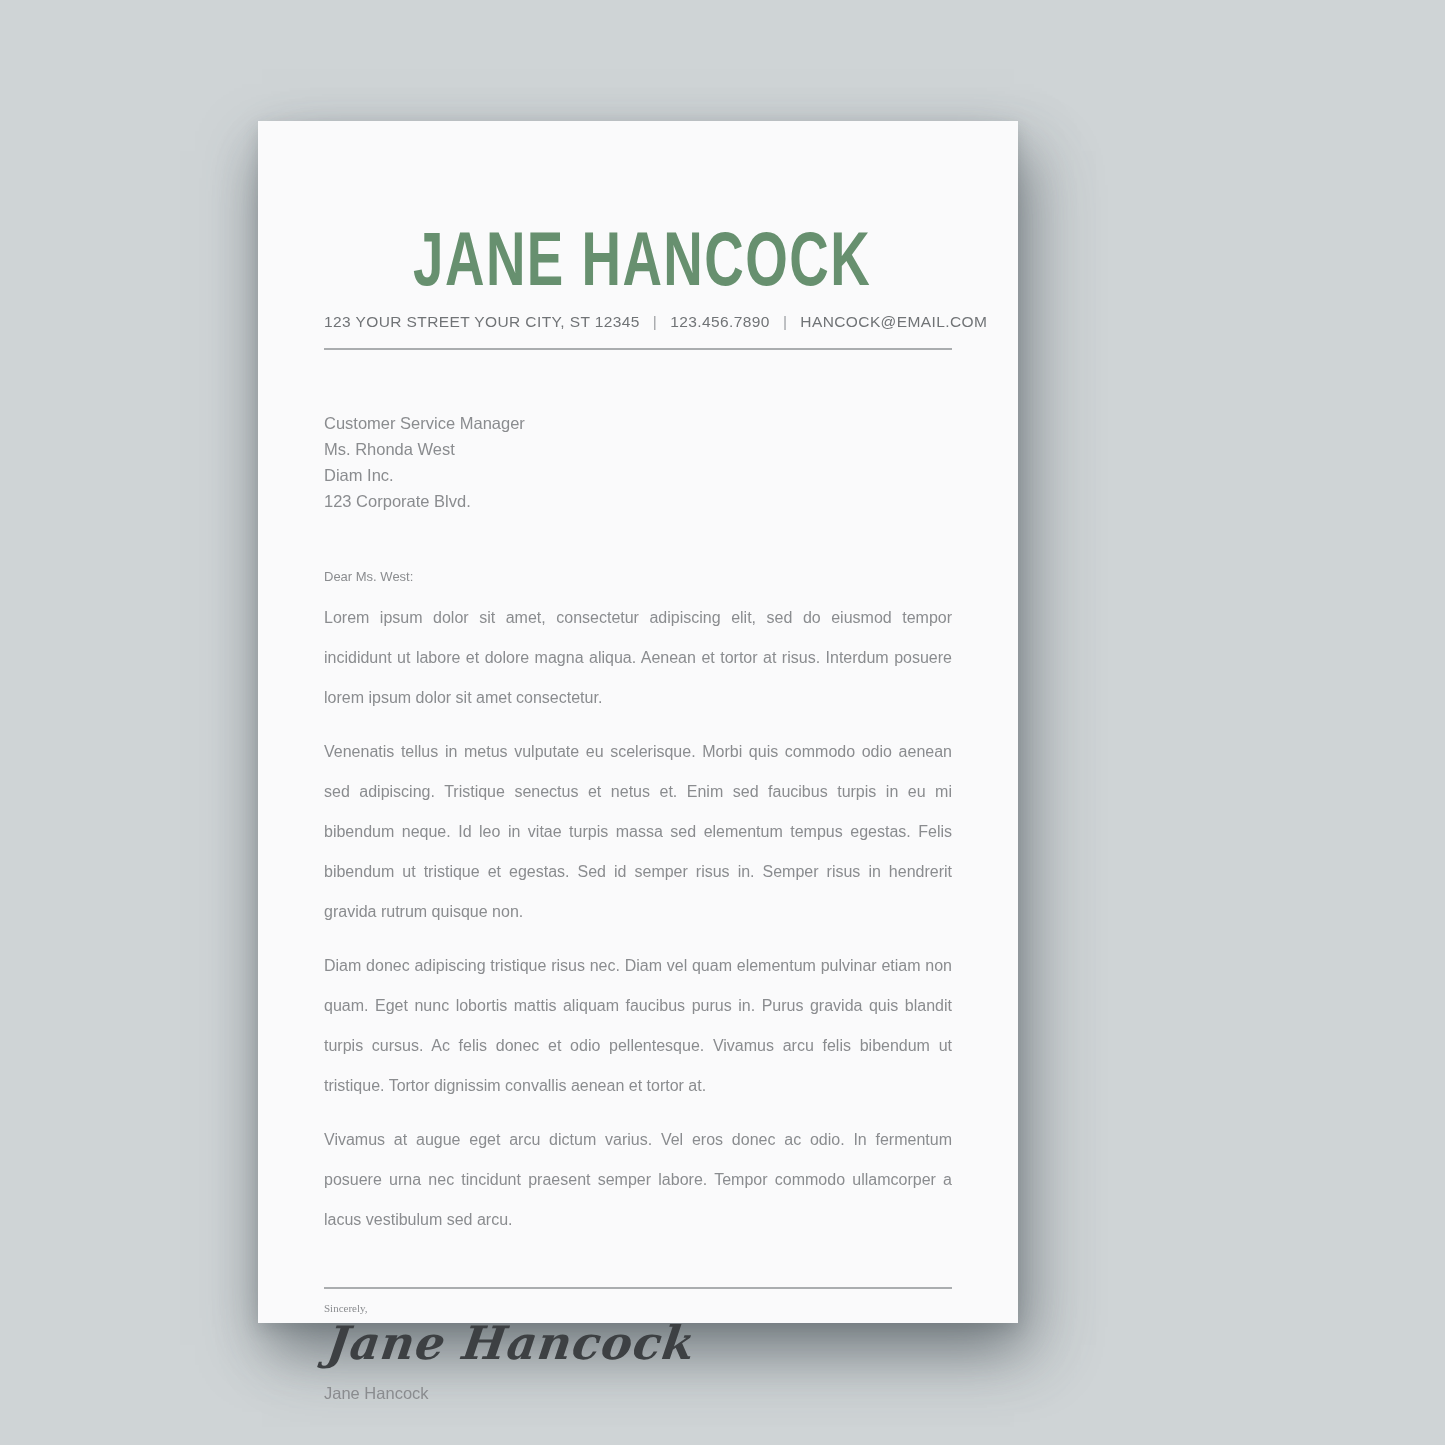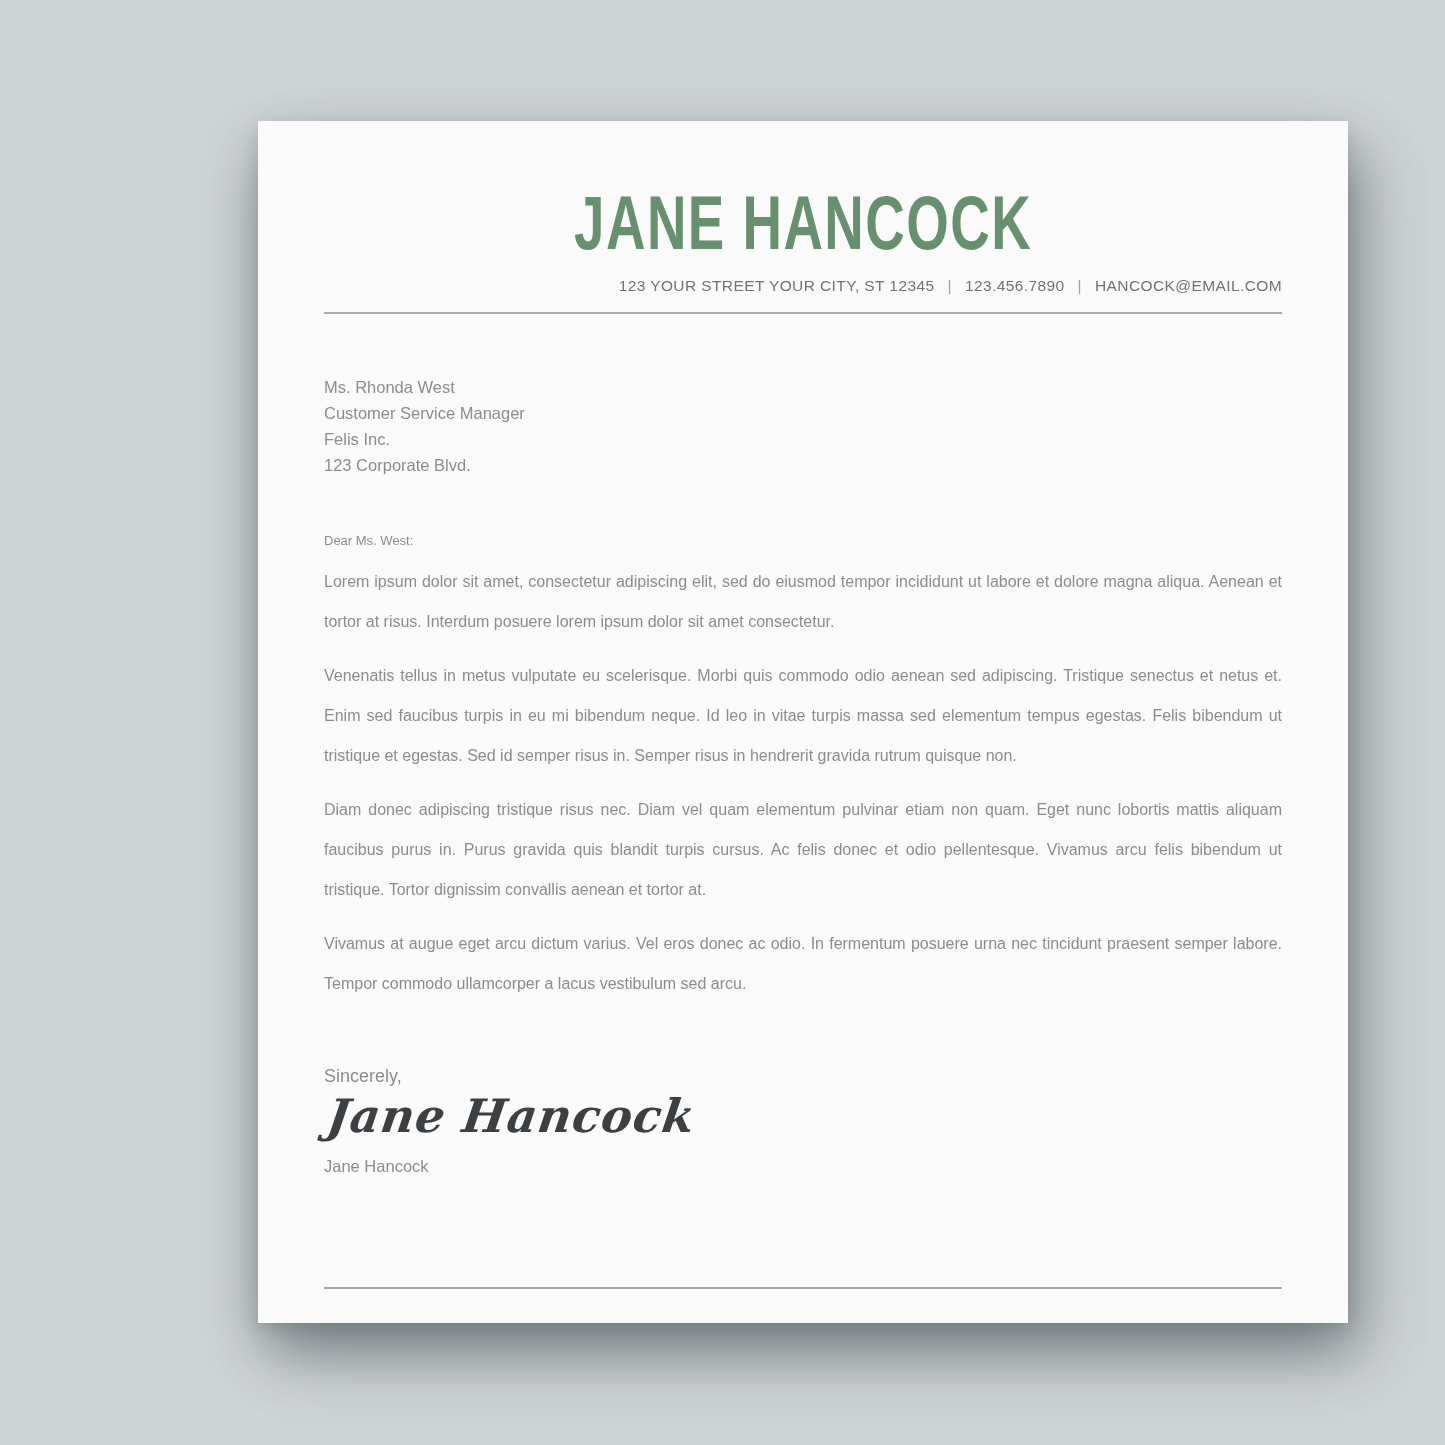--- a/index.html
+++ b/index.html
@@ -13,24 +13,24 @@
   body {
     background: #cfd4d6;
     font-family: "Liberation Sans", sans-serif;
     position: relative;
   }
 
   .paper {
     position: absolute;
     left: 258px;
     top: 121px;
-    width: 1090px;
+    width: 760px;
     height: 1202px;
     background: #fafafb;
-    padding: 64px 66px 0 66px;
+    padding: 100px 66px 0 66px;
     box-shadow:
       0 26px 55px -4px rgba(72, 82, 88, 0.55),
       22px 34px 60px rgba(72, 82, 88, 0.30),
       0 6px 14px rgba(72, 82, 88, 0.18);
   }
 
   
   .sender-name {
     text-align: center;
     font-size: 76px;
@@ -89,21 +89,22 @@
   }
 
   .body-paragraph {
     margin-top: 14px;
     line-height: 40px;
     text-align: justify;
   }
 
   .closing {
     margin-top: 62px;
-    font-size: 18px;
+    font-size: 11px;
+    font-family: Liberation Serif, serif;
   }
 
   .signature-script {
     margin-top: 2px;
     font-family: "DejaVu Serif", serif;
     font-style: italic;
     font-weight: bold;
     font-size: 46px;
     color: #3d4043;
     transform: skewX(-8deg);
@@ -138,23 +139,23 @@
       <span>123 YOUR STREET YOUR CITY, ST 12345</span><span class="sep">|</span><span>123.456.7890</span><span class="sep">|</span><span>HANCOCK@EMAIL.COM</span>
     </div>
 
     <hr class="divider">
   </div>
 
   <div class="letter-text">
 
 
     <div class="recipient-block">
+      <div>Customer Service Manager</div>
       <div>Ms. Rhonda West</div>
-      <div>Customer Service Manager</div>
-      <div>Felis Inc.</div>
+      <div>Diam Inc.</div>
       <div>123 Corporate Blvd.</div>
     </div>
 
     <div class="salutation">Dear Ms. West:</div>
 
     <p class="body-paragraph">Lorem ipsum dolor sit amet, consectetur adipiscing elit, sed do eiusmod tempor incididunt ut labore et dolore magna aliqua. Aenean et tortor at risus. Interdum posuere lorem ipsum dolor sit amet consectetur.</p>
 
     <p class="body-paragraph">Venenatis tellus in metus vulputate eu scelerisque. Morbi quis commodo odio aenean sed adipiscing. Tristique senectus et netus et. Enim sed faucibus turpis in eu mi bibendum neque. Id leo in vitae turpis massa sed elementum tempus egestas. Felis bibendum ut tristique et egestas. Sed id semper risus in. Semper risus in hendrerit gravida rutrum quisque non.</p>
 
     <p class="body-paragraph">Diam donec adipiscing tristique risus nec. Diam vel quam elementum pulvinar etiam non quam. Eget nunc lobortis mattis aliquam faucibus purus in. Purus gravida quis blandit turpis cursus. Ac felis donec et odio pellentesque. Vivamus arcu felis bibendum ut tristique. Tortor dignissim convallis aenean et tortor at.</p>

